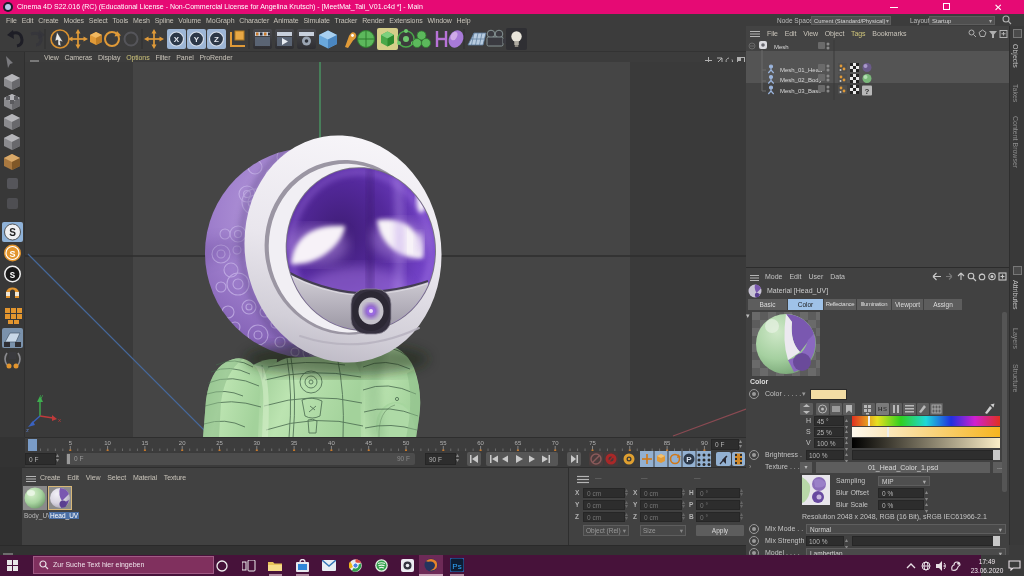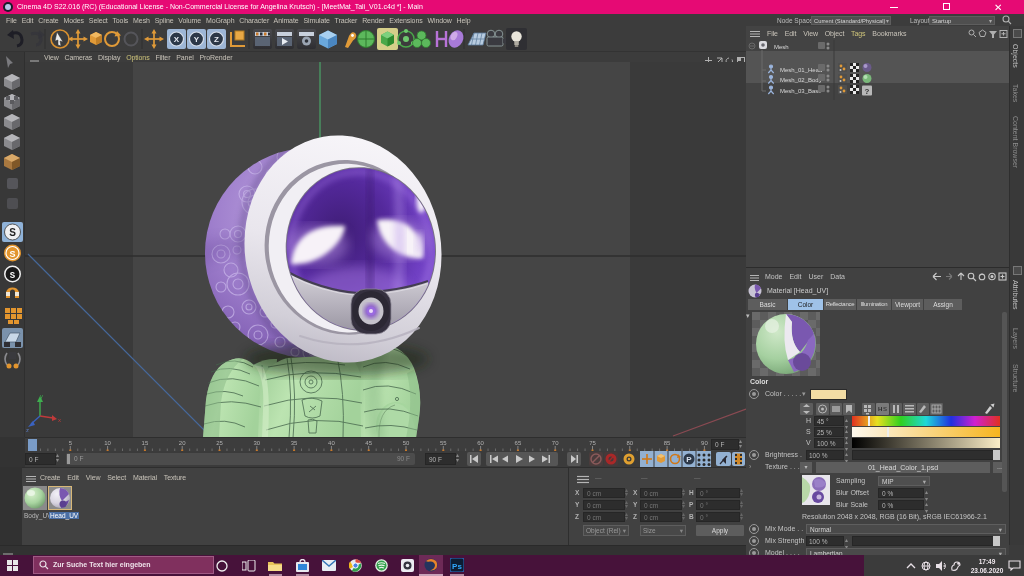--- a/index.html
+++ b/index.html
@@ -1130,21 +1130,21 @@
 
 <div class="abs" style="left:0;top:545px;width:746px;height:10px;background:#323232;border-top:1px solid #2a2a2a;"></div>
 <div class="abs" style="left:3px;top:546px;"><svg width="10" height="8">
         <g stroke="#a8a8a8" stroke-width="1">
           <line x1="0" y1="2" x2="10" y2="2"></line>
           <line x1="0" y1="4.5" x2="10" y2="4.5"></line>
           <line x1="0" y1="7" x2="10" y2="7"></line>
         </g>
       </svg></div>
 
-<div class="abs" id="taskbar" style="left:0;top:555px;width:864px;height:21px;background:#47123a;font-weight:bold;">
+<div class="abs" id="taskbar" style="left:0;top:555px;width:981px;height:21px;background:#47123a;">
 <svg width="11" height="11" style="position:absolute;left:7px;top:5px;">
         <g fill="#e8e8e8">
           <rect width="5" height="5"></rect>
           <rect x="6" width="5" height="5"></rect>
           <rect y="6" width="5" height="5"></rect>
           <rect x="6" y="6" width="5" height="5"></rect>
         </g>
       </svg>
 <div class="abs" style="left:33px;top:1px;width:181px;height:18px;background:#80305e;border:1px solid #a05a84;"></div>
 <svg width="10" height="10" style="position:absolute;left:39px;top:5px;">

